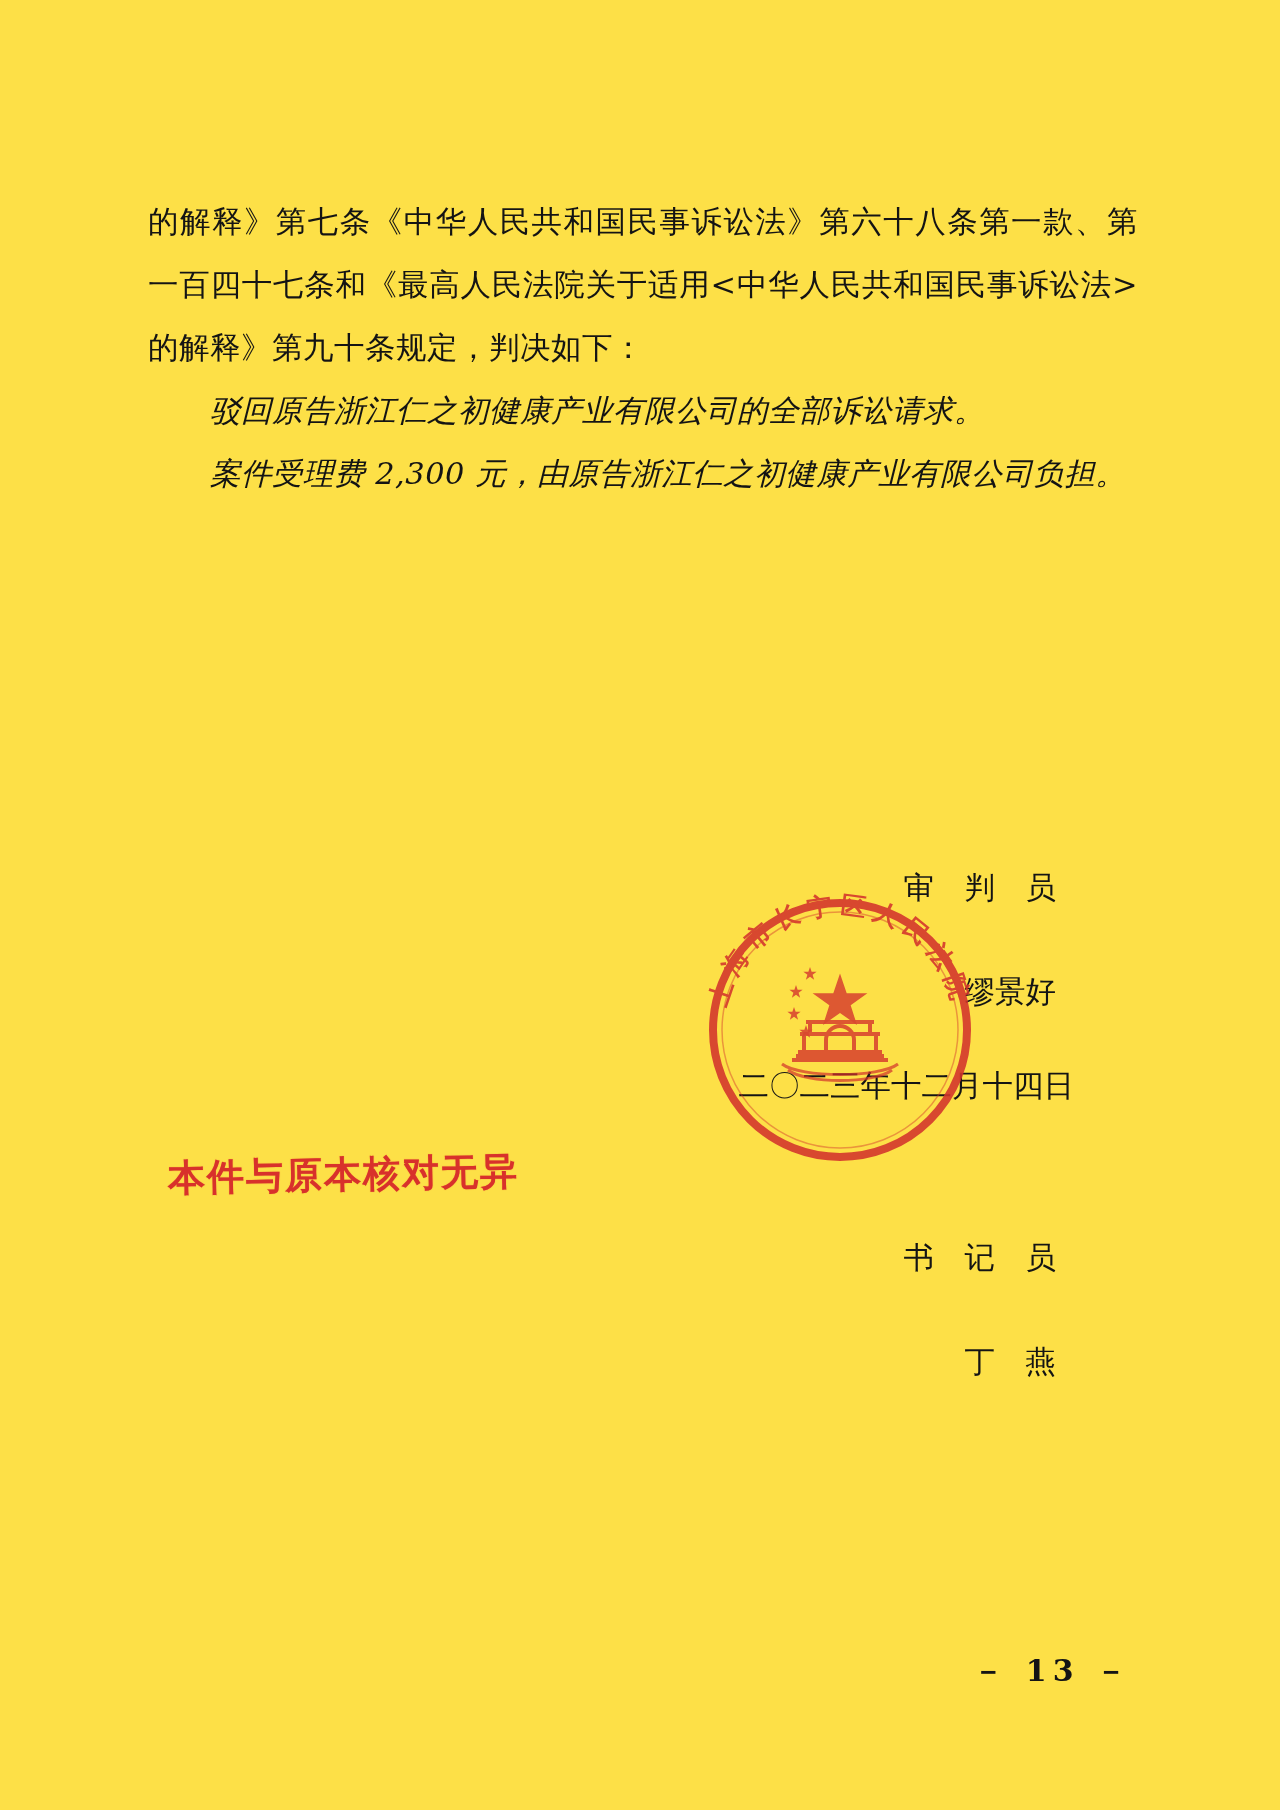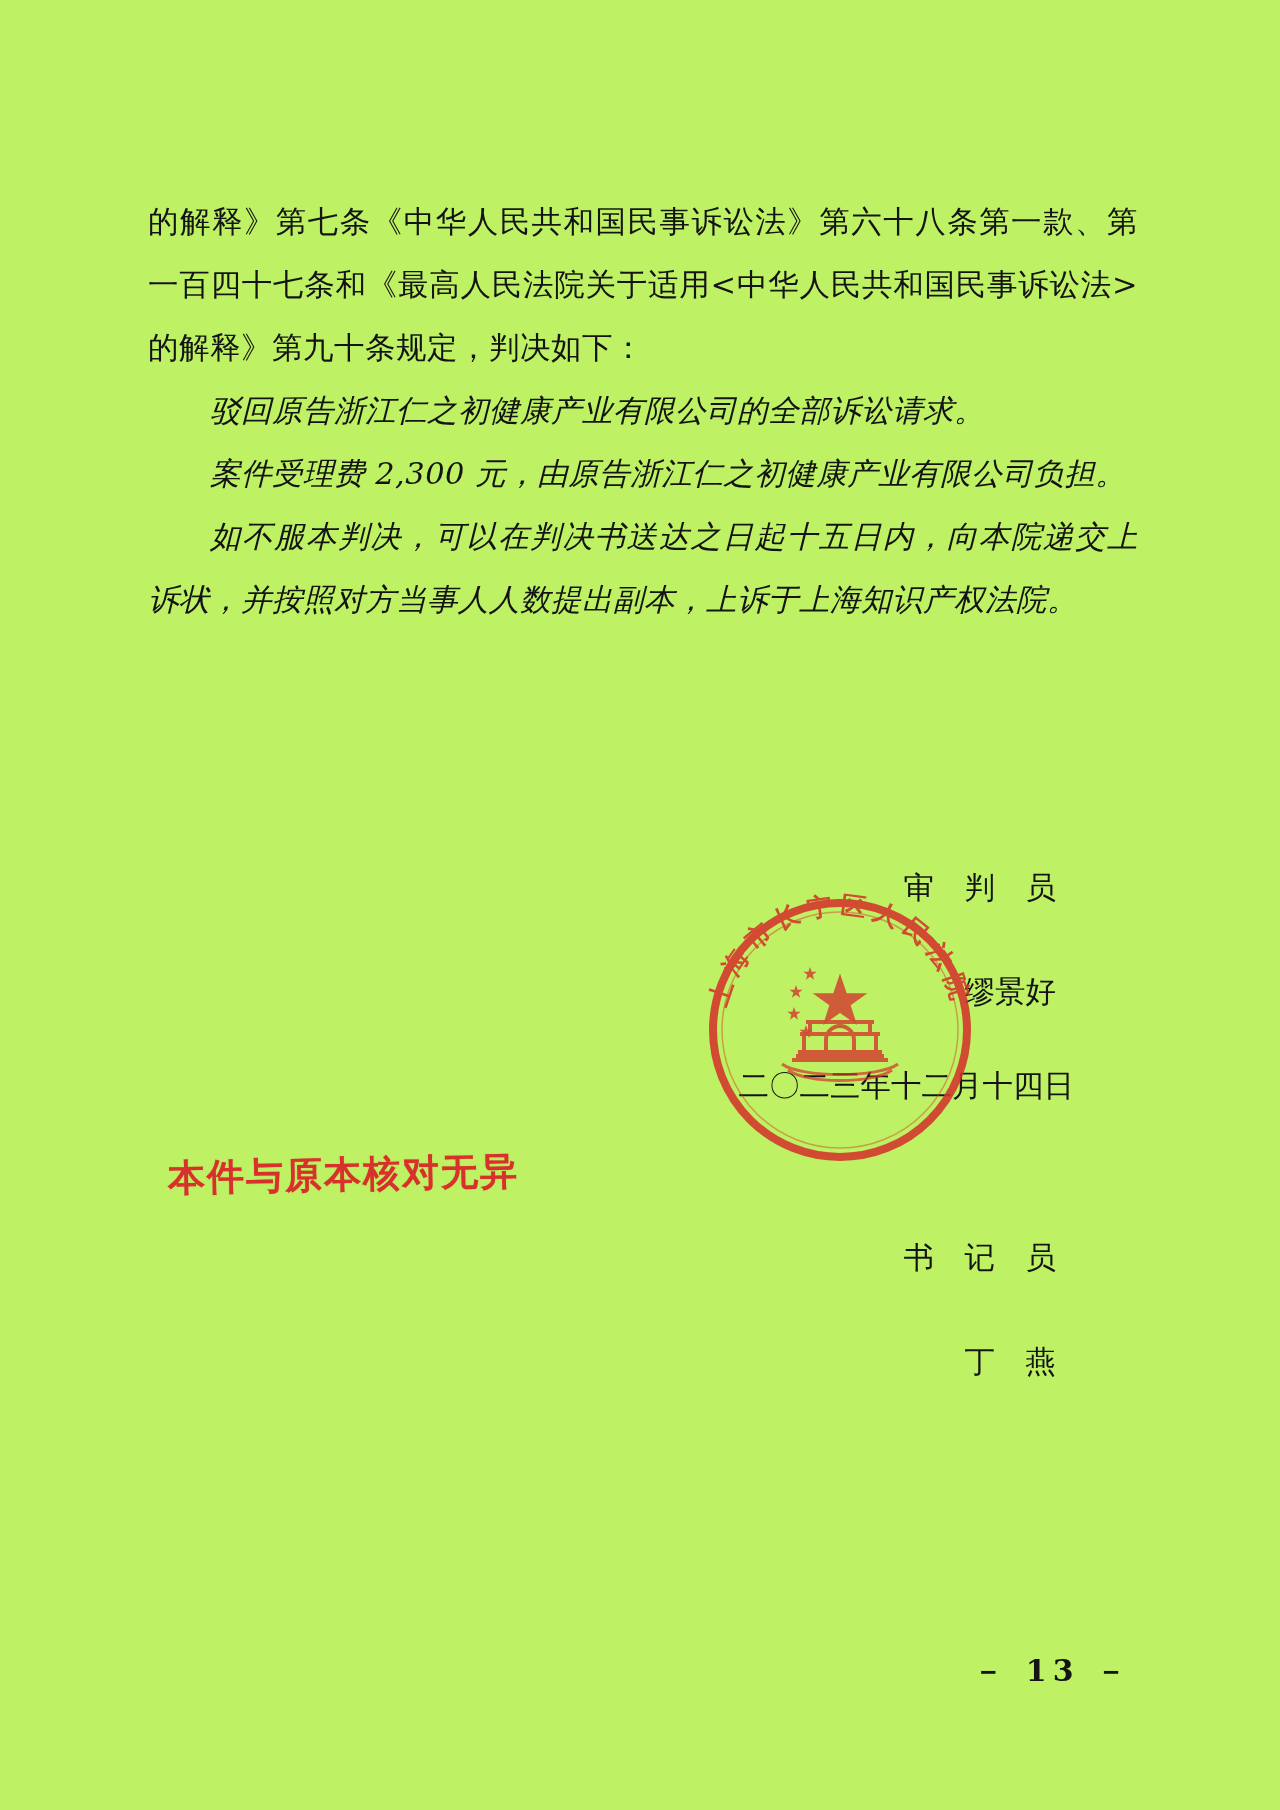--- a/index.html
+++ b/index.html
@@ -14,21 +14,21 @@
     font-family: "DejaVu Serif", "Liberation Serif", serif;
     color: #1a1a1a;
     overflow: hidden;
   }
 
   .page {
     position: absolute;
     left: 0; top: 0;
     width: 1280px;
     height: 1810px;
-    background: #bef264;
+    background: #fde047;
   }
 
   .content {
     position: absolute;
     left: 148px;
     top: 190px;
     width: 990px;
   }
 
   .para {
@@ -118,21 +118,20 @@
 </style>
 </head>
 <body>
 
 <div class="page">
 
   <div class="content">
     <p class="para">的解释》第七条《中华人民共和国民事诉讼法》第六十八条第一款、第一百四十七条和《最高人民法院关于适用&lt;中华人民共和国民事诉讼法&gt;的解释》第九十条规定，判决如下：</p>
     <p class="para indent">驳回原告浙江仁之初健康产业有限公司的全部诉讼请求。</p>
     <p class="para indent">案件受理费 2,300 元，由原告浙江仁之初健康产业有限公司负担。</p>
-    <p class="para indent">如不服本判决，可以在判决书送达之日起十五日内，向本院递交上诉状，并按照对方当事人人数提出副本，上诉于上海知识产权法院。</p>
   </div>
 
   <div class="sig-block">
     <div class="sig-line sig-judge">
       <span>审　判　员</span>
       <span style="display:inline-block;width:64px;"></span>
       <span>缪景好</span>
     </div>
     <div class="sig-line sig-date">二〇二三年十二月十四日</div>
     <div class="sig-line sig-clerk">

